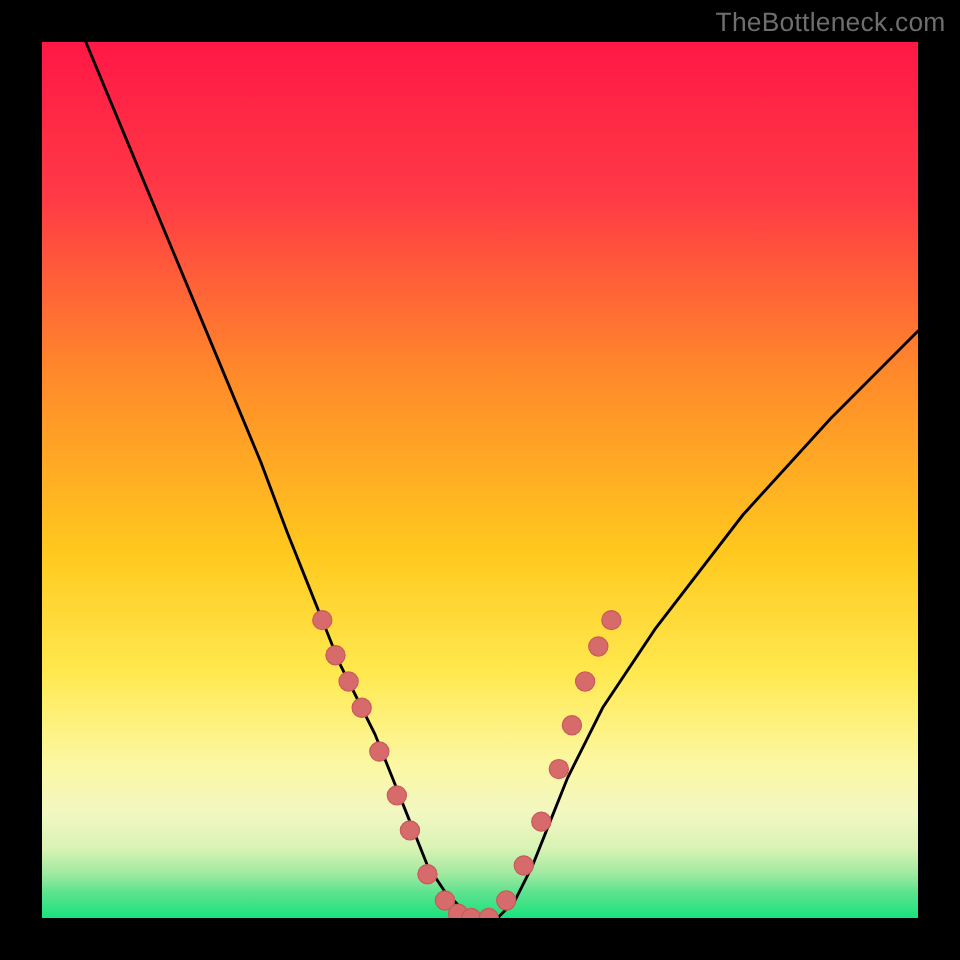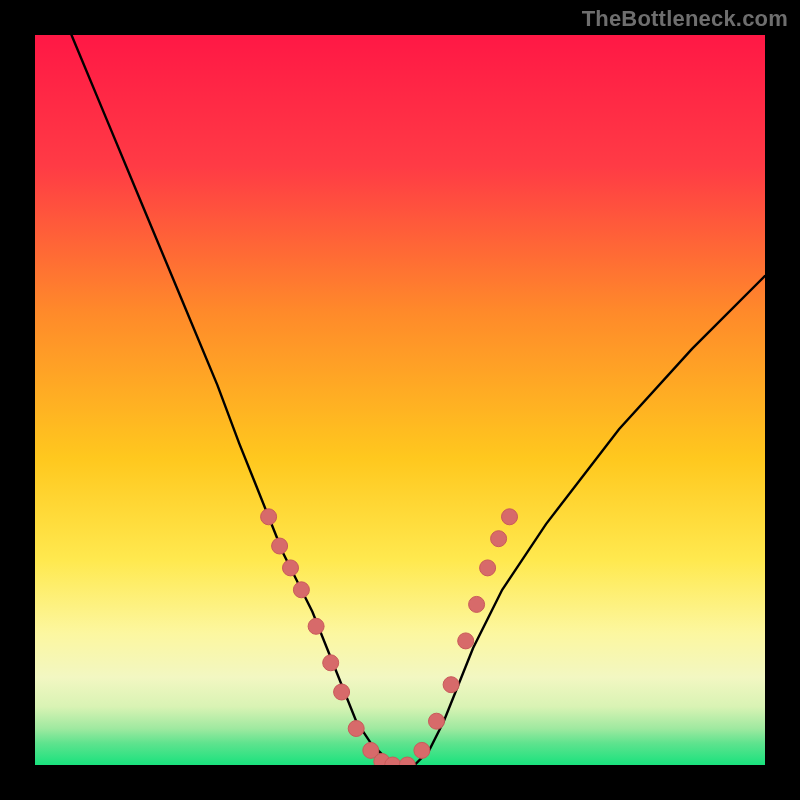--- a/index.html
+++ b/index.html
@@ -21,21 +21,21 @@
   .curve {
     position: absolute;
     left: 0; top: 0; width: 100%; height: 100%;
   }
   .watermark {
     position: absolute;
     top: 6px;
     right: 12px;
     font-family: Arial, Helvetica, sans-serif;
     font-size: 22px;
-    font-weight: 700;
+    font-weight: 400;
     color: #6e6e6e;
     letter-spacing: 0.2px;
   }
 </style>
 </head>
 <body>
 
 <div class="frame">
 
   <div class="plot">

